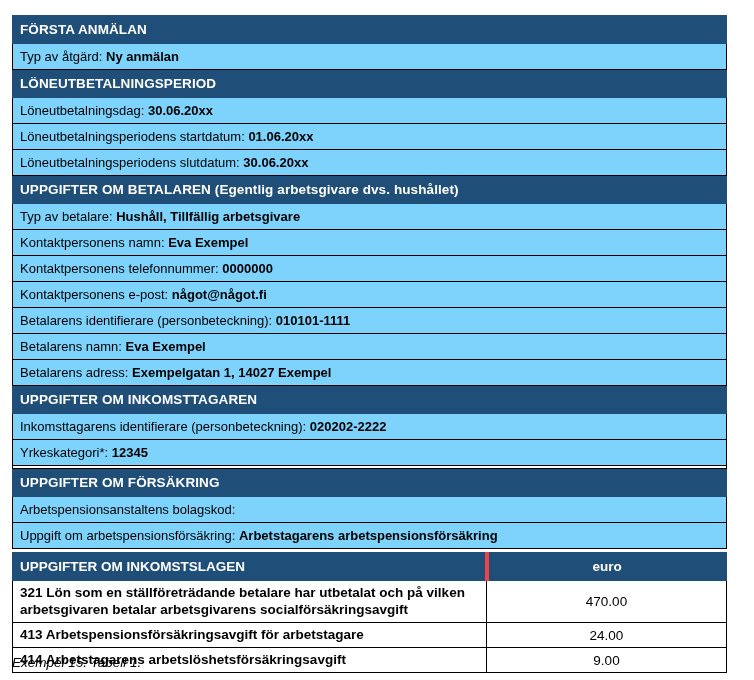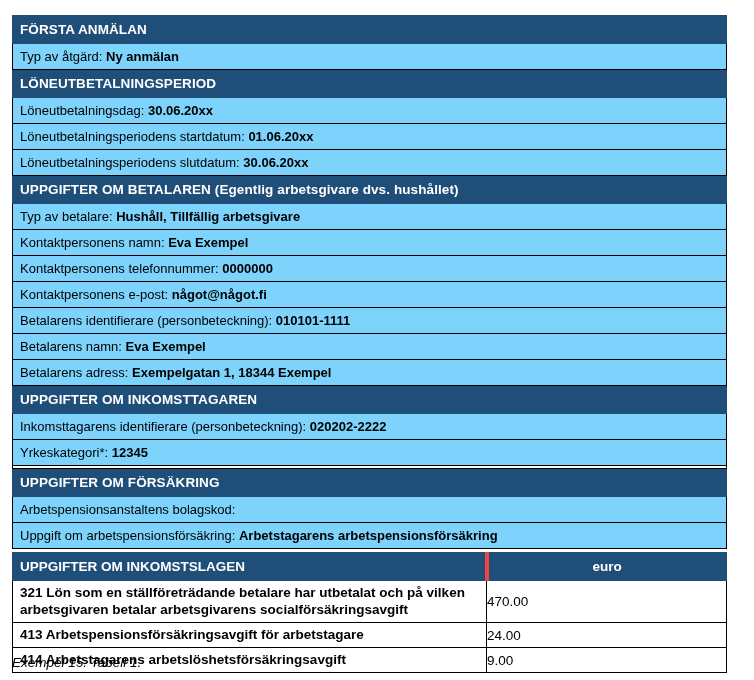--- a/index.html
+++ b/index.html
@@ -99,20 +99,21 @@
   table.income tr.income-row > td.desc {
     font-size: 13.5px;
     font-weight: bold;
     padding: 3px 6px 4px 7px;
     line-height: 17px;
     margin-left: 33px;
   }
   table.income tr.income-row > td.amount {
     font-size: 13.5px;
     font-weight: normal;
+    text-align: center;
     padding: 3px 0;
     margin-left: 6px;
   }
 
   .caption {
     position: absolute;
     left: 12px;
     top: 655px;
     font-size: 13.5px;
     font-style: italic;
@@ -176,21 +177,21 @@
         <tr class="data-row">
           <td><span class="lbl">Kontaktpersonens e-post: </span><span class="val">något@något.fi</span></td>
         </tr>
         <tr class="data-row">
           <td><span class="lbl">Betalarens identifierare (personbeteckning): </span><span class="val">010101-1111</span></td>
         </tr>
         <tr class="data-row">
           <td><span class="lbl">Betalarens namn: </span><span class="val">Eva Exempel</span></td>
         </tr>
         <tr class="data-row">
-          <td><span class="lbl">Betalarens adress: </span><span class="val">Exempelgatan 1, 18344 Exempel</span></td>
+          <td><span class="lbl">Betalarens adress: </span><span class="val">Exempelgatan 1, 14027 Exempel</span></td>
         </tr>
 
         <tr class="section-head">
           <td>UPPGIFTER OM INKOMSTTAGAREN</td>
         </tr>
         <tr class="data-row">
           <td><span class="lbl">Inkomsttagarens identifierare (personbeteckning): </span><span class="val">020202-2222</span></td>
         </tr>
         <tr class="data-row">
           <td><span class="lbl">Yrkeskategori*: </span><span class="val">12345</span></td>

